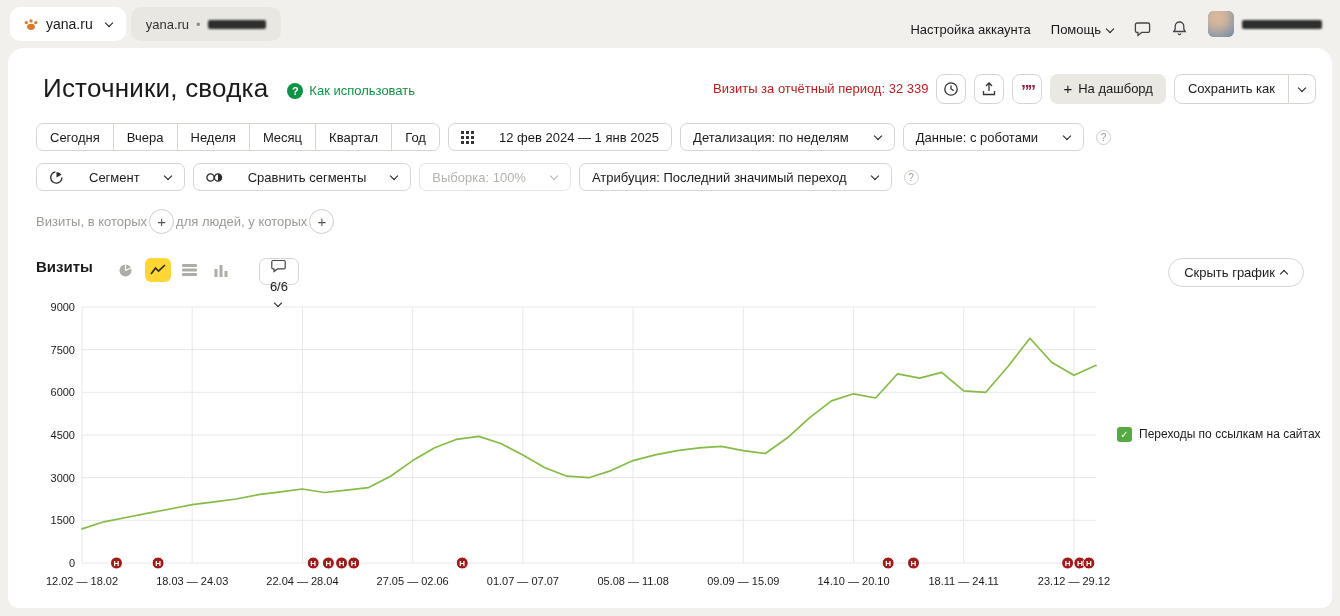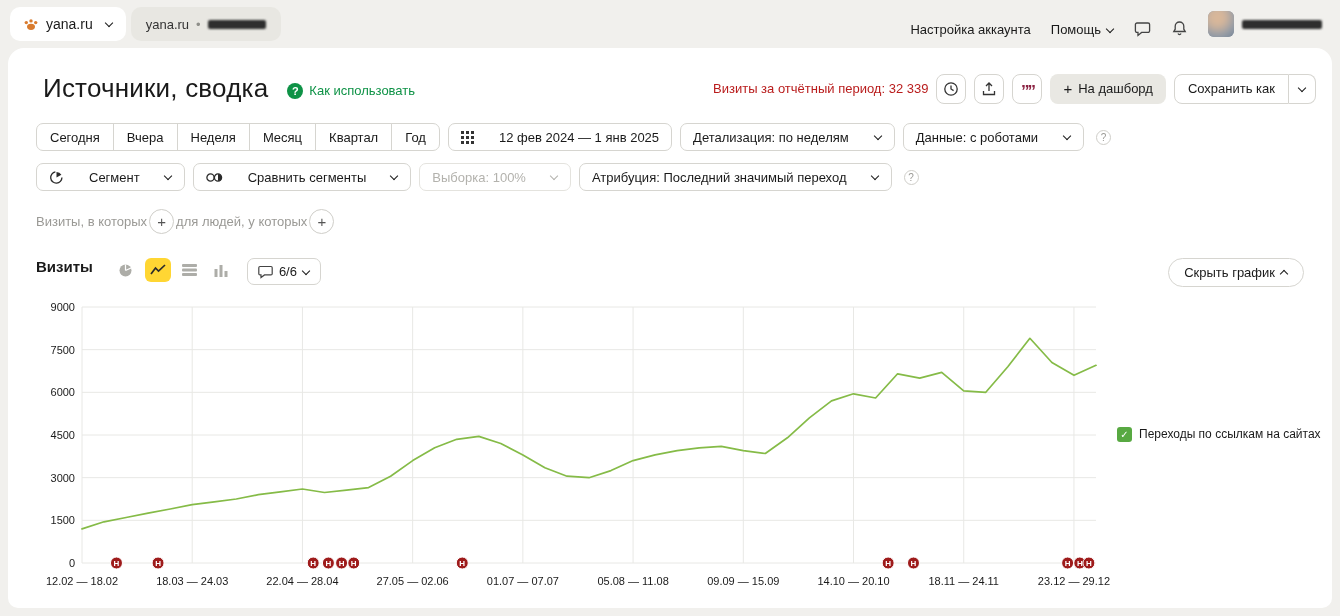--- a/index.html
+++ b/index.html
@@ -58,21 +58,21 @@
 
   .cond-row { display:flex; align-items:center; gap:2px; margin-top:18px; color:#9a9995; }
   .plus-circle { width:25px; height:25px; border-radius:50%; border:1px solid #cfcec9; color:#555; font-size:15px; display:flex; align-items:center; justify-content:center; padding:0; background:#fff; }
 
   
   .chart-header { display:flex; align-items:flex-start; margin-top:24px; }
   .chart-title { font-size:15px; font-weight:bold; }
   .chart-type-icons { display:flex; align-items:center; gap:6px; margin-left:20px; }
   .ct { width:26px; height:24px; display:flex; align-items:center; justify-content:center; border-radius:6px; background:transparent; border:none; padding:0; }
   .ct.selected { background:#ffd633; }
-  .comments-btn { margin-left:12px; height:27px; border-radius:7px; padding:0 10px; display:flex; align-items:center; gap:6px; }
+  .comments-btn { margin-left:24px; height:27px; border-radius:7px; padding:0 10px; display:flex; align-items:center; gap:6px;flex-direction:column; }
   .hide-chart-btn { margin-left:auto; margin-right:12px; height:29px; border-radius:15px; padding:0 15px; display:flex; align-items:center; }
 
   .chart-row { display:flex; margin-top:10px; }
   svg.chart { flex:none; }
   svg text { font-family:"Liberation Sans","DejaVu Sans",sans-serif; }
   .legend { margin-left:6px; padding-top:130px; display:flex; align-items:flex-start; gap:7px; white-space:nowrap; font-size:12px; }
   .legend-checkbox { width:15px; height:15px; flex:none; border-radius:3px; background:#58a942; color:#fff; font-size:10px; display:flex; align-items:center; justify-content:center; cursor:pointer; }
 </style>
 </head>
 <body>

